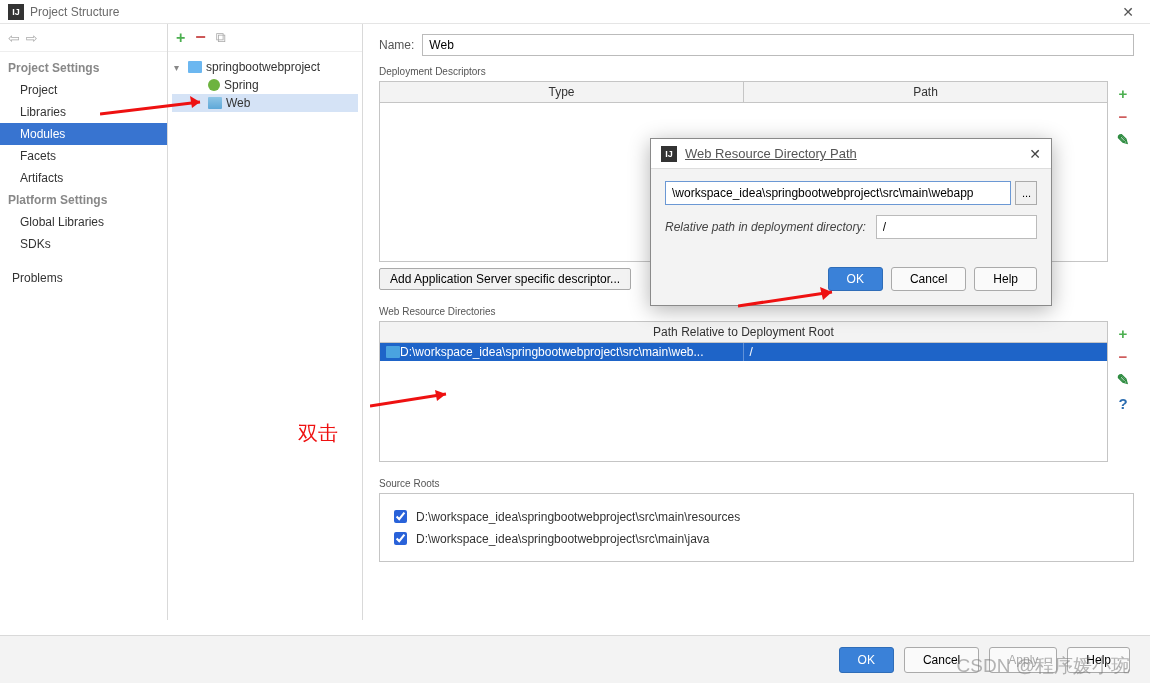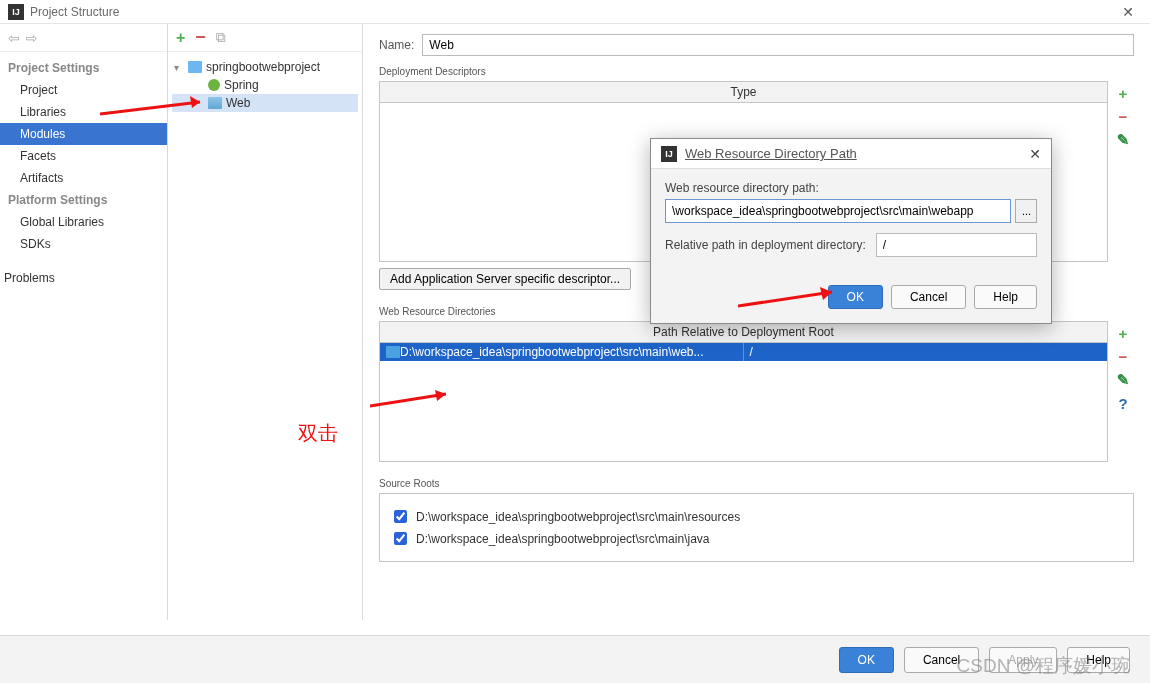--- a/index.html
+++ b/index.html
@@ -63,21 +63,21 @@
   .modal-title .icon-cell { width: 16px; height: 16px; background: #333; color:#fff; display:flex;align-items:center;justify-content:center;font-size:9px;font-weight:bold;margin-right:8px;}
   .modal-title .t { color: #555; font-size: 13px; text-decoration: underline; }
   .modal-title .x { margin-left: auto; font-size: 14px; color: #444; }
   .modal-body { padding: 12px 14px; }
   .modal-body label { display: block; color: #444; margin-bottom: 4px; font-size: 12px; }
   .field-row { display: flex; gap: 4px; margin-bottom: 10px; }
   .modal-input { flex: 1; border: 1px solid #6b98d4; background: #fff; padding: 4px 6px; font-size: 12px; }
   .modal-input.plain { border: 1px solid #bbb; }
   .browse-btn { width: 22px; border: 1px solid #aaa; background: #f0f0f0; font-size: 11px; }
   .rel-row { display: flex; align-items: center; gap: 10px; margin-bottom: 16px; }
-  .rel-row label { margin: 0; }
+  .rel-row label { margin: 0; font-style: italic; }
   .rel-row input { width: 140px; }
   .modal-buttons { display: flex; justify-content: flex-end; gap: 8px; padding: 0 14px 14px; }
   .modal-buttons .btn { border: 1px solid #aaa; background: #fafafa; padding: 4px 18px; border-radius: 3px; font-size: 12px; }
   .modal-buttons .btn.primary { background: #3a81d8; border-color: #2f6db8; color: #fff; }
   
   .anno { position: absolute; pointer-events: none; }
   .arrow svg line { stroke: #e11; stroke-width: 3; }
   .arrow svg polygon { fill: #e11; }
   .anno-text { color: #e11; font-size: 20px; font-family: "SimSun", serif; }
   .watermark { position: absolute; right: 20px; bottom: 4px; color: rgba(120,120,120,0.55); font-size: 19px; pointer-events:none;}
@@ -102,21 +102,21 @@
       <div class="side-heading">Project Settings</div>
       <div class="side-item">Project</div>
       <div class="side-item">Libraries</div>
       <div class="side-item selected">Modules</div>
       <div class="side-item">Facets</div>
       <div class="side-item">Artifacts</div>
       <div class="side-heading">Platform Settings</div>
       <div class="side-item">Global Libraries</div>
       <div class="side-item">SDKs</div>
       <div style="height:12px"></div>
-      <div class="side-item" style="padding-left:4px">Problems</div>
+      <div class="side-item" style="padding-left:12px">Problems</div>
     </div>
   </div>
 
   <div class="tree-panel">
     <div class="tree-toolbar">
       <span class="plus">+</span>
       <span class="minus">−</span>
       <span class="copy">⧉</span>
     </div>
     <div class="tree">
@@ -142,20 +142,21 @@
     <div class="name-row">
       <label>Name:</label>
       <input class="name-input" value="Web" style="">
     </div>
 
     <div class="section-label">Deployment Descriptors</div>
     <div class="panel-wrap">
       <div class="panel-box">
         <div class="thead">
           <div class="th">Type</div>
+          <div class="th">Path</div>
         </div>
         <div class="tbody"></div>
       </div>
       <div class="vtools">
         <span class="v-plus">+</span>
         <span class="v-minus">−</span>
         <span class="v-pen">✎</span>
       </div>
     </div>
     <div class="btn-row">
@@ -207,21 +208,20 @@
   <button class="btn">Help</button>
 </div>
 
 <div class="modal">
   <div class="modal-title">
     <div class="icon-cell">IJ</div>
     <div class="t">Web Resource Directory Path</div>
     <div class="x">✕</div>
   </div>
   <div class="modal-body">
-    <label>Web resource directory path:</label>
     <div class="field-row">
       <input class="modal-input" value="\workspace_idea\springbootwebproject\src\main\webapp" style="">
       <button class="browse-btn">...</button>
     </div>
     <div class="rel-row">
       <label>Relative path in deployment directory:</label>
       <input class="modal-input plain" value="/" style="">
     </div>
   </div>
   <div class="modal-buttons">

